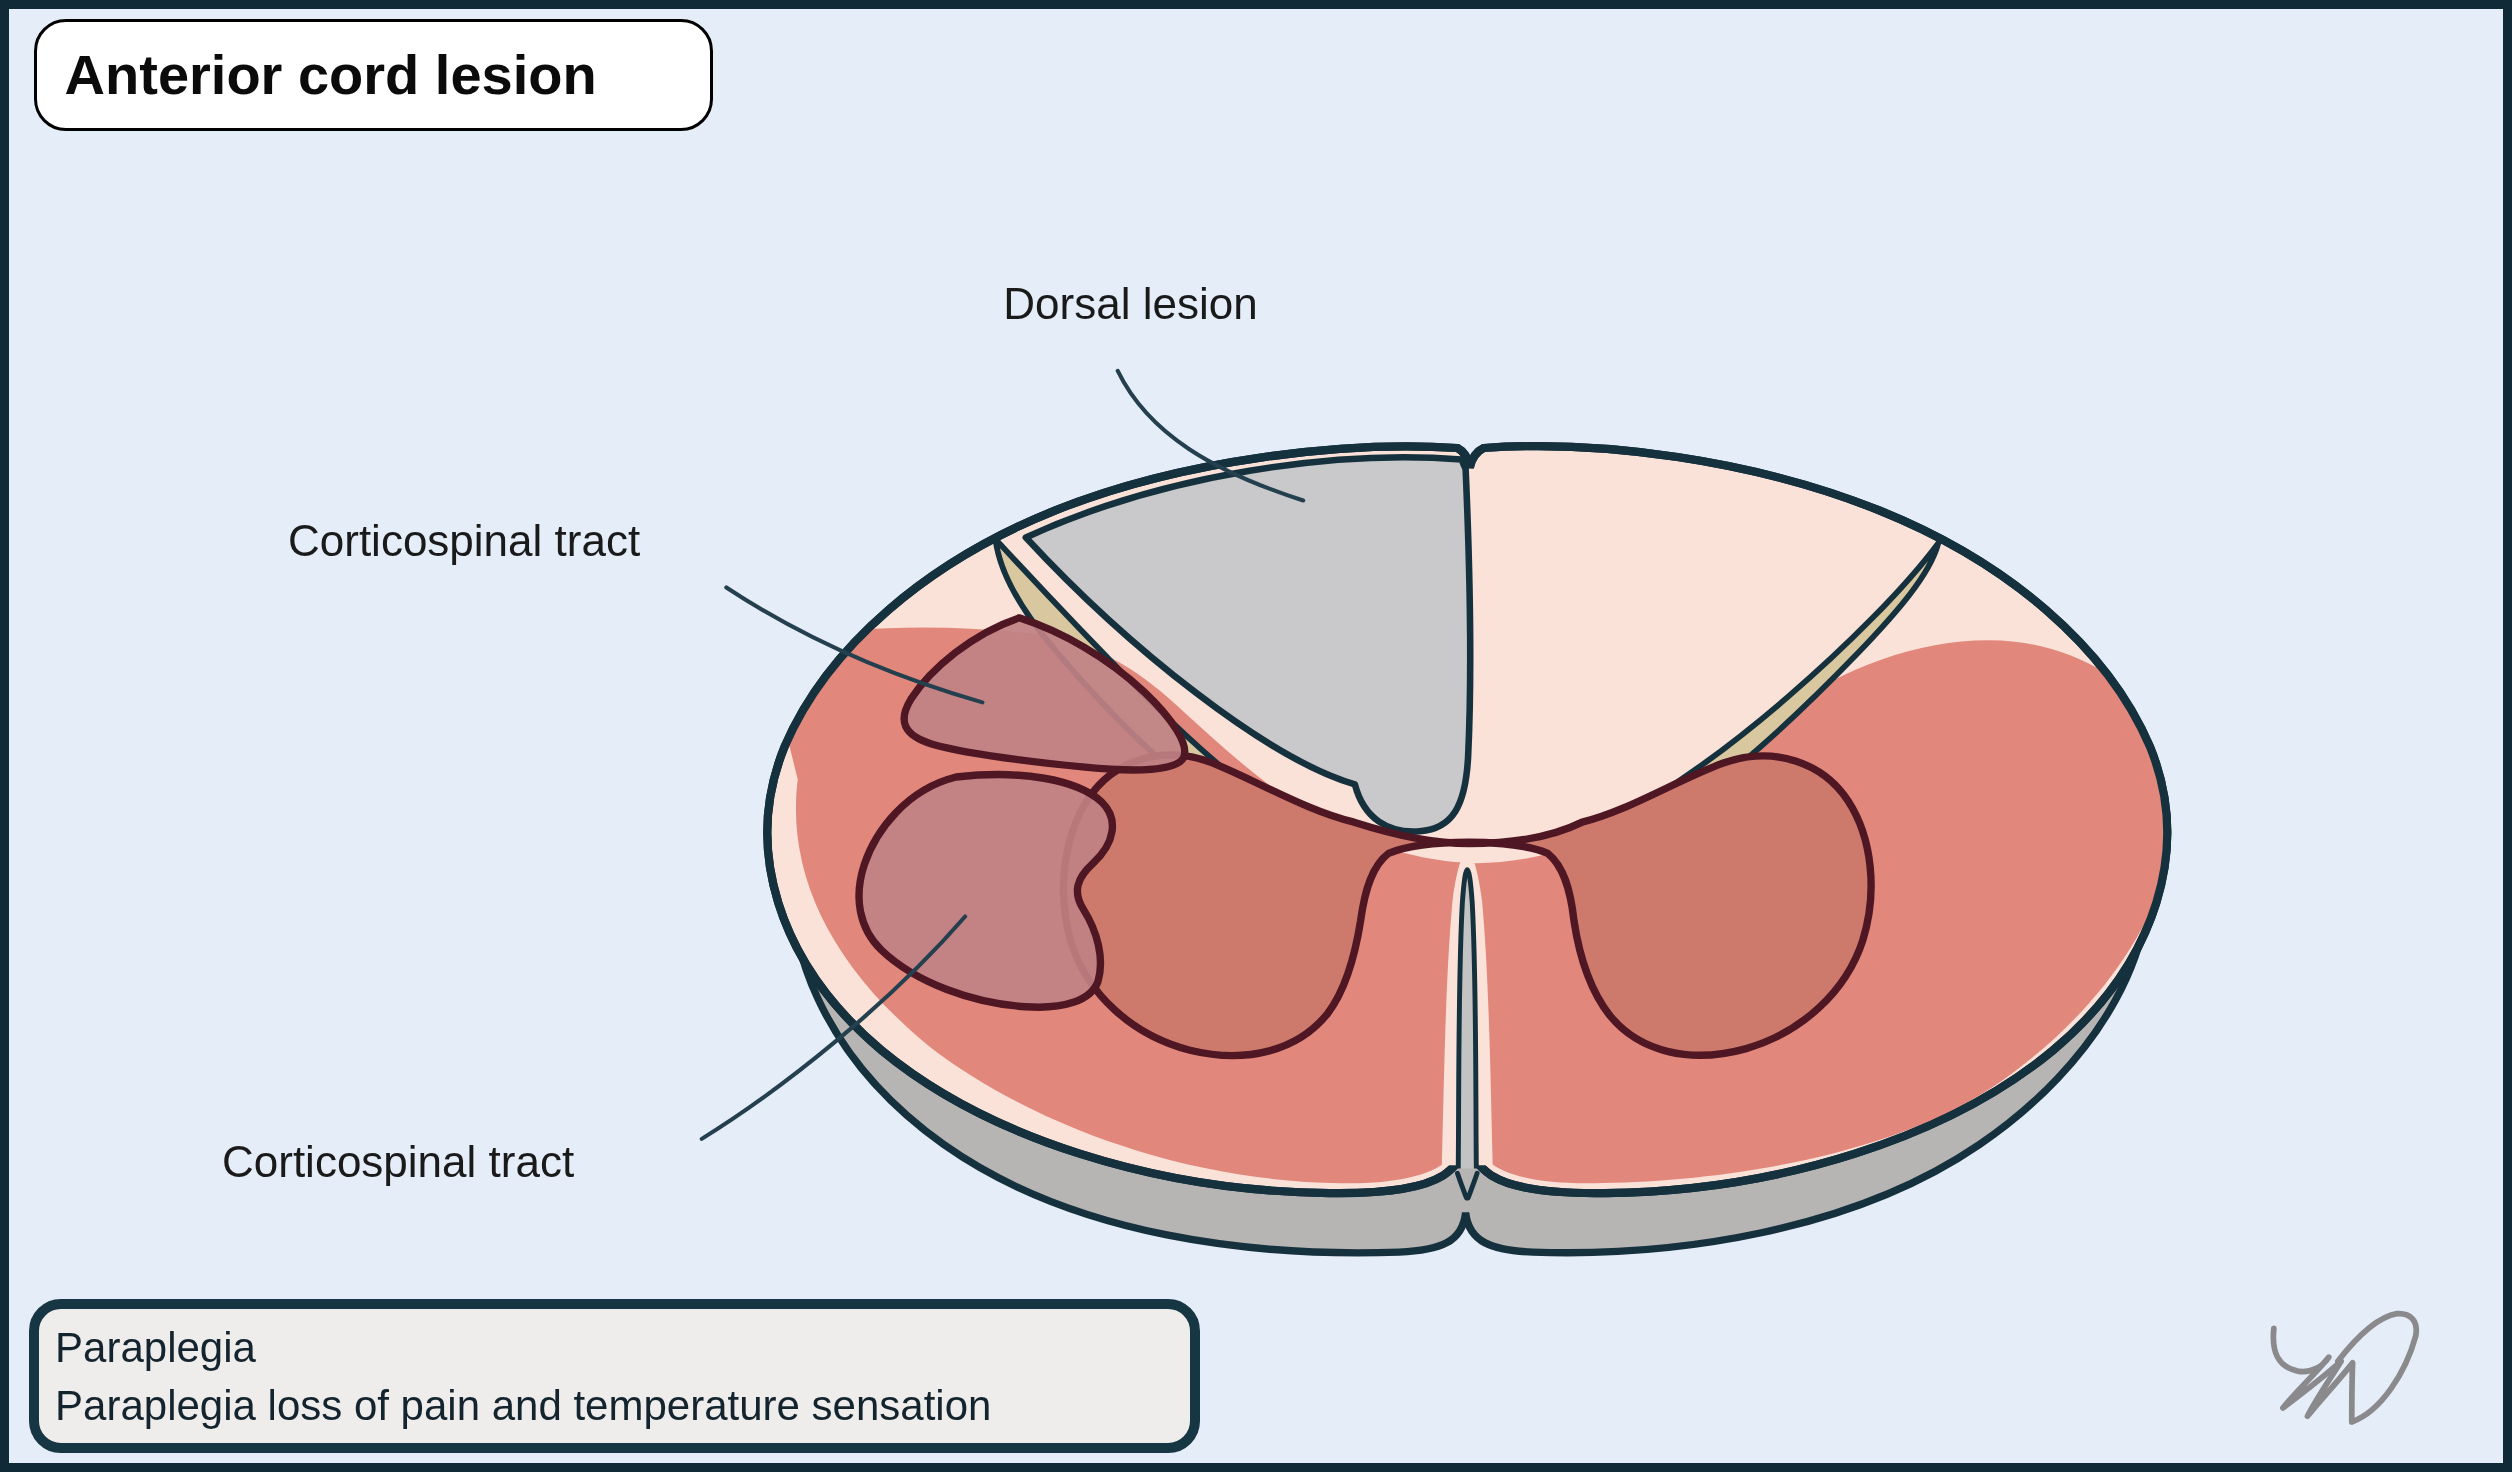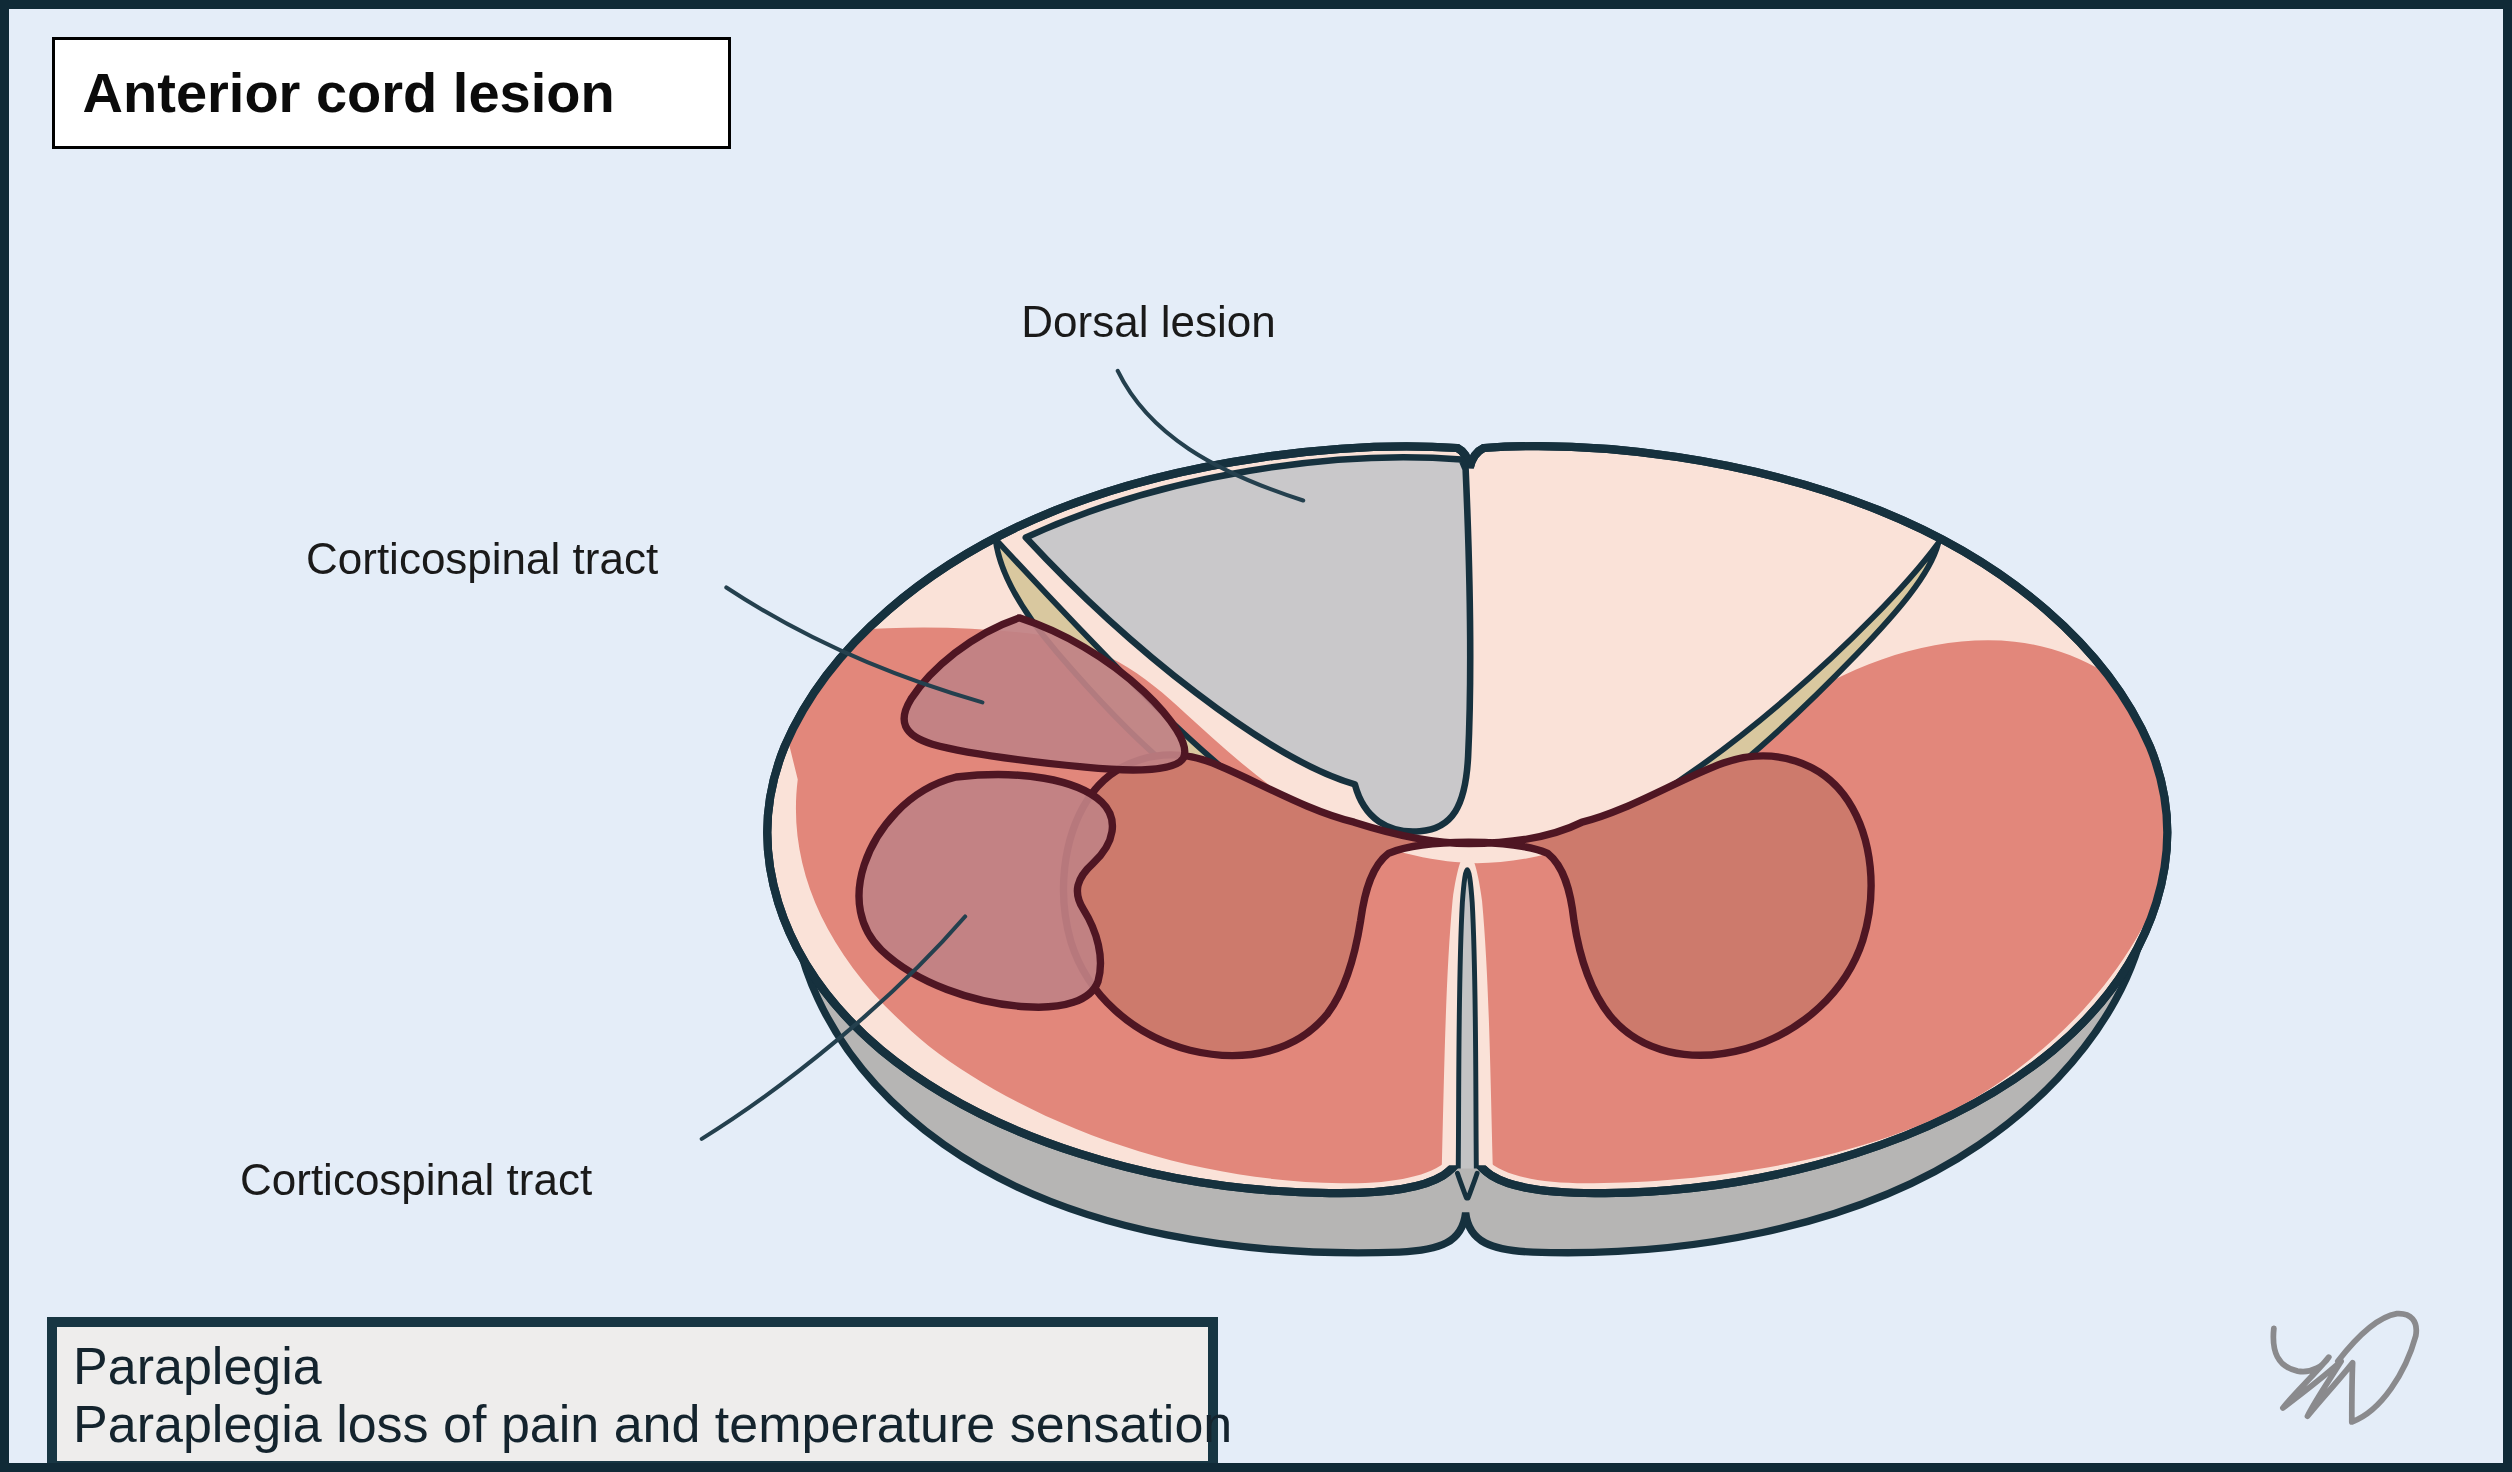--- a/index.html
+++ b/index.html
@@ -6,21 +6,21 @@
   #stage{
     position:relative;
     width:2512px;height:1472px;
     box-sizing:border-box;
     background:#e4edf8;
     border:9px solid #102a37;
     overflow:hidden;
     font-family:"Liberation Sans", sans-serif;
   }
   #diagram-svg{position:absolute;left:-9px;top:-9px;width:2512px;height:1472px;}
-  .overlay{position:absolute;margin:18px;}
+  .overlay{position:absolute;margin:0;border-radius:32px;}
   #title-box{
     left:24.6px;top:9.8px;width:679px;height:112px;
     background:#ffffff;border:3.3px solid #000000;
     display:flex;align-items:center;box-sizing:border-box;
     padding-left:28px;
   }
   #title-box .t{
     font-size:56px;font-weight:bold;color:#0b0b0b;letter-spacing:0px;
   }
   .struct-label{
@@ -29,21 +29,21 @@
   #label-dorsal{left:937px;top:273px;width:369px;text-align:center;}
   #label-cortico{left:279px;top:510px;}
   #label-spino{left:213px;top:1131px;}
   #caption-box{
     left:19.7px;top:1290px;width:1171px;height:154px;
     background:#eeedec;border:10.7px solid #173643;
     box-sizing:border-box;
     padding:9.8px 16.4px;
   }
   #caption-box .cap-line{
-    font-size:52px;color:#14242e;line-height:58px;white-space:nowrap;
+    font-size:42px;color:#14242e;line-height:58px;white-space:nowrap;
   }
 </style>
 </head>
 <body>
 
 <div id="stage">
 
   <svg id="diagram-svg" viewBox="0 0 3061 1794">
     <defs>
       <clipPath id="cordClip">

